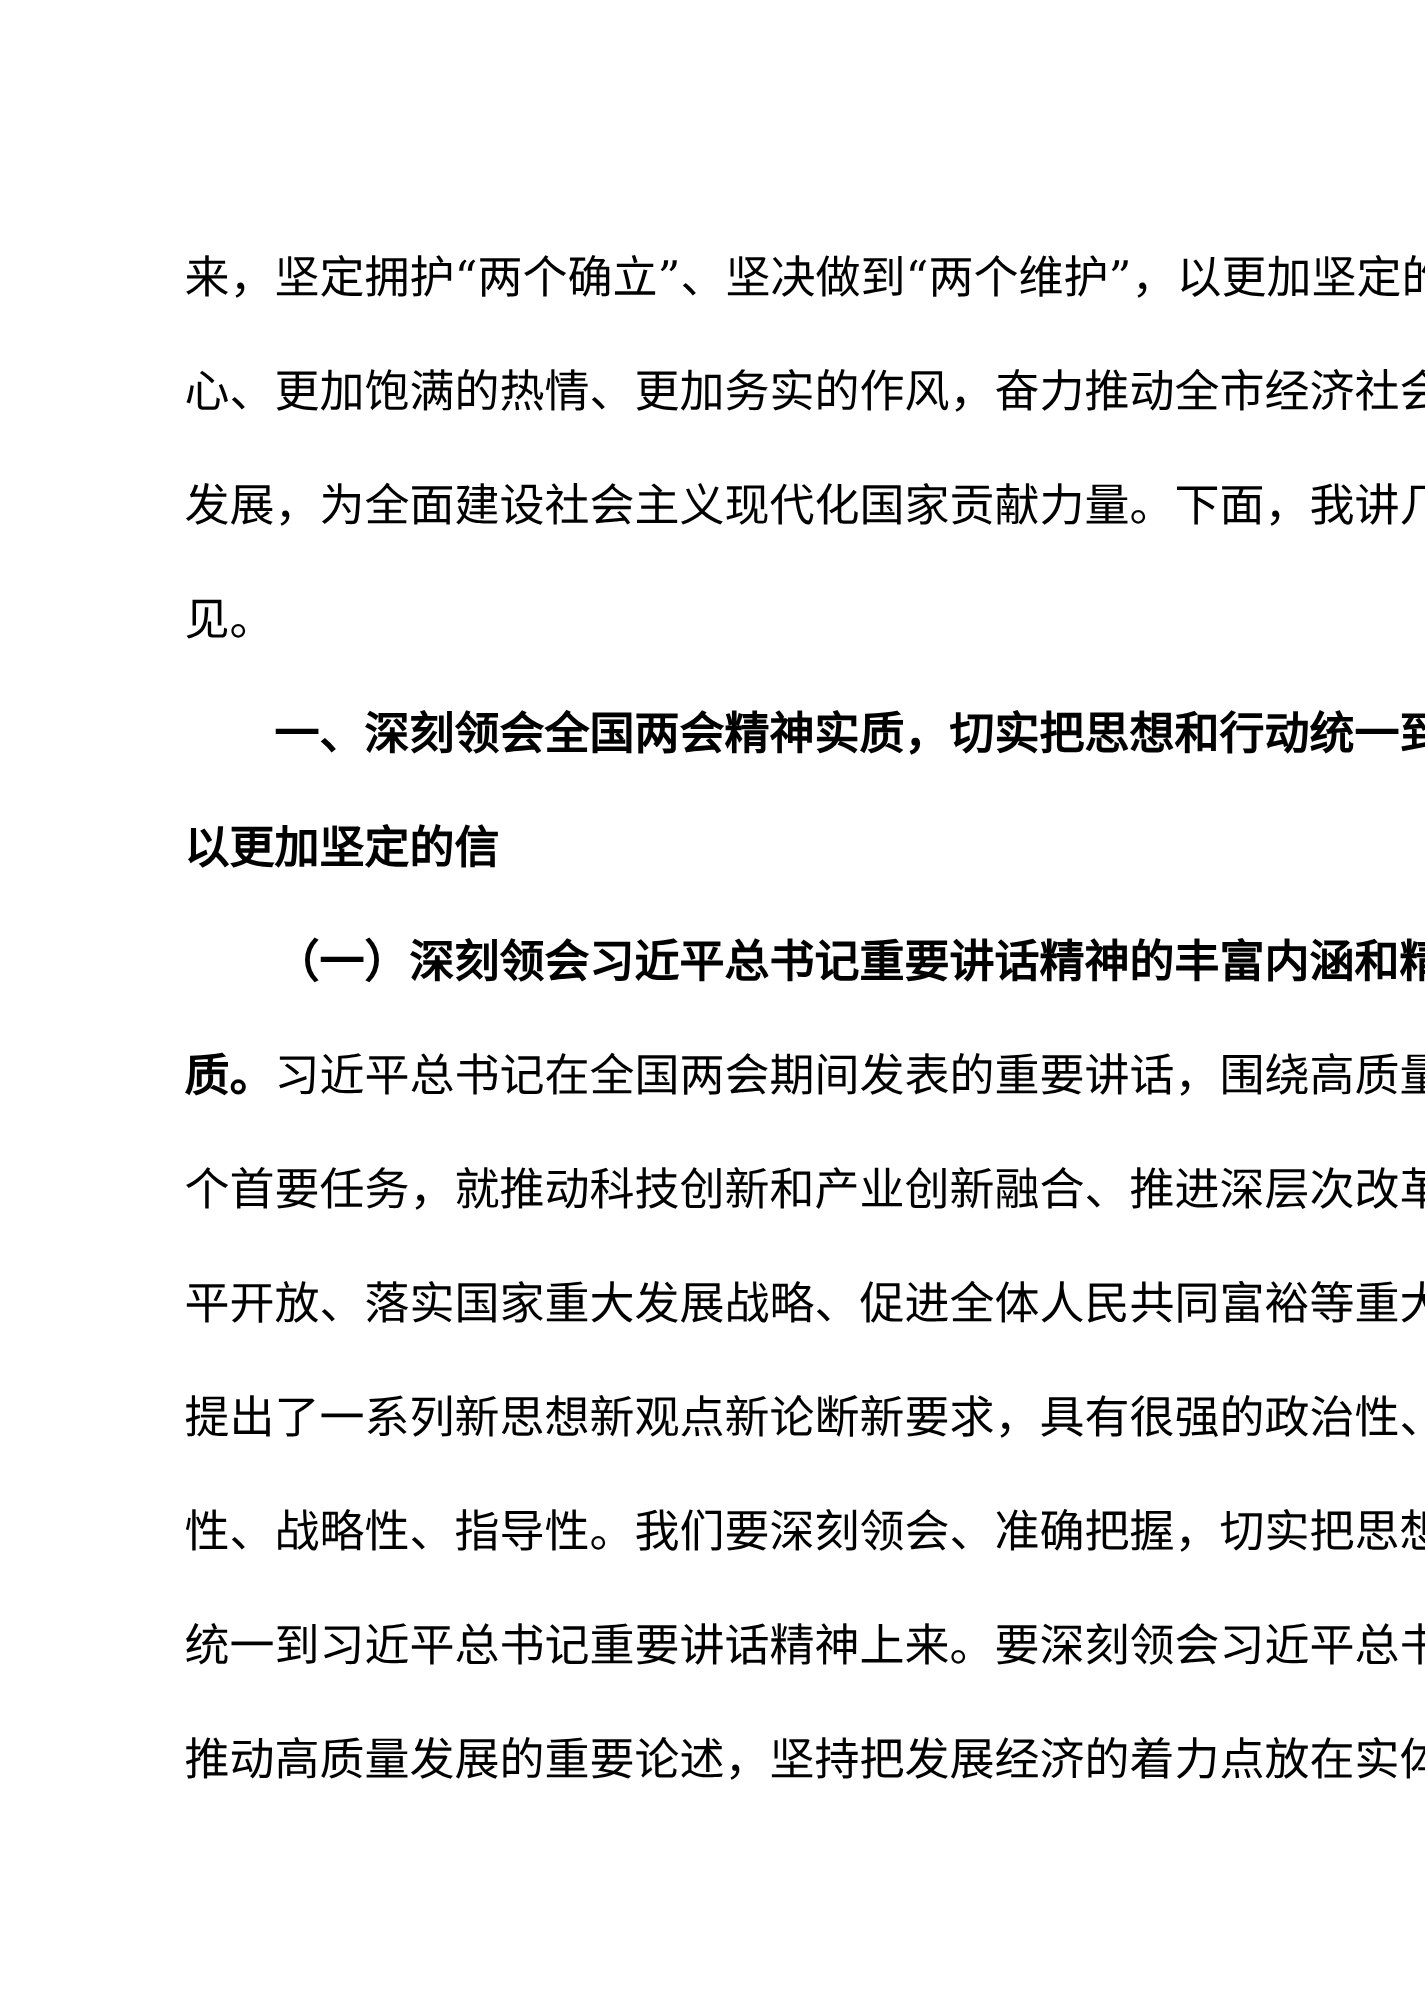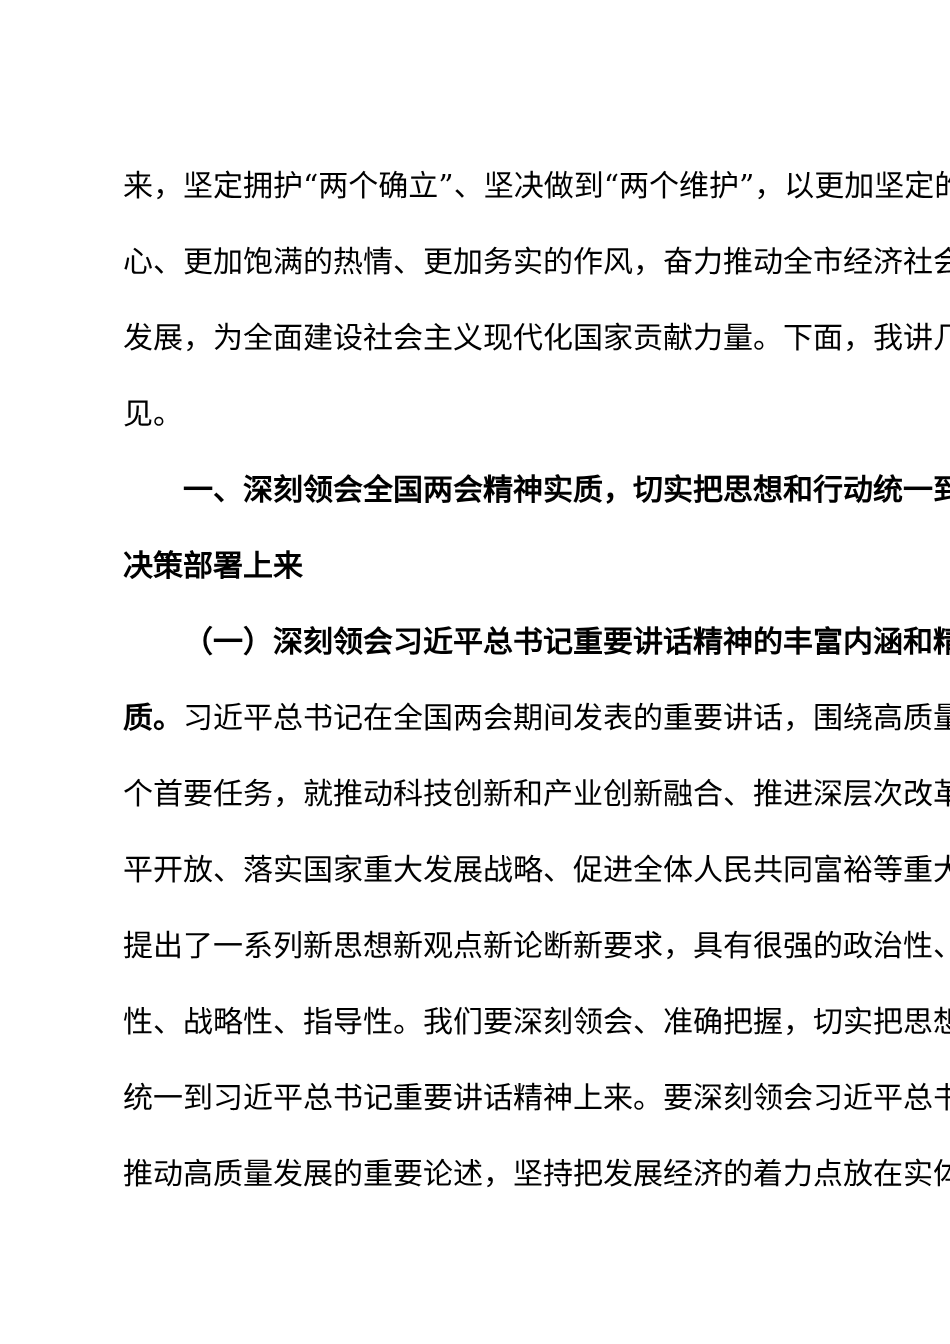--- a/index.html
+++ b/index.html
@@ -92,21 +92,21 @@
 
     <div class="doc-line">
       <span class="nospread">见。</span>
     </div>
 
     <div class="doc-line bold indent">
       <span class="spread">一、深刻领会全国两会精神实质，切实把思想和行动统一到党中央</span>
     </div>
 
     <div class="doc-line bold">
-      <span class="nospread">决策部署上来</span>
+      <span class="nospread">以更加坚定的信</span>
     </div>
 
     <div class="doc-line bold indent">
       <span class="spread">（一）深刻领会习近平总书记重要讲话精神的丰富内涵和精神实</span>
     </div>
 
     <div class="doc-line">
       <span class="spread"><span class="seg-bold">质。</span><span class="seg-normal">习近平总书记在全国两会期间发表的重要讲话，围绕高质量发展这</span></span>
     </div>
 

